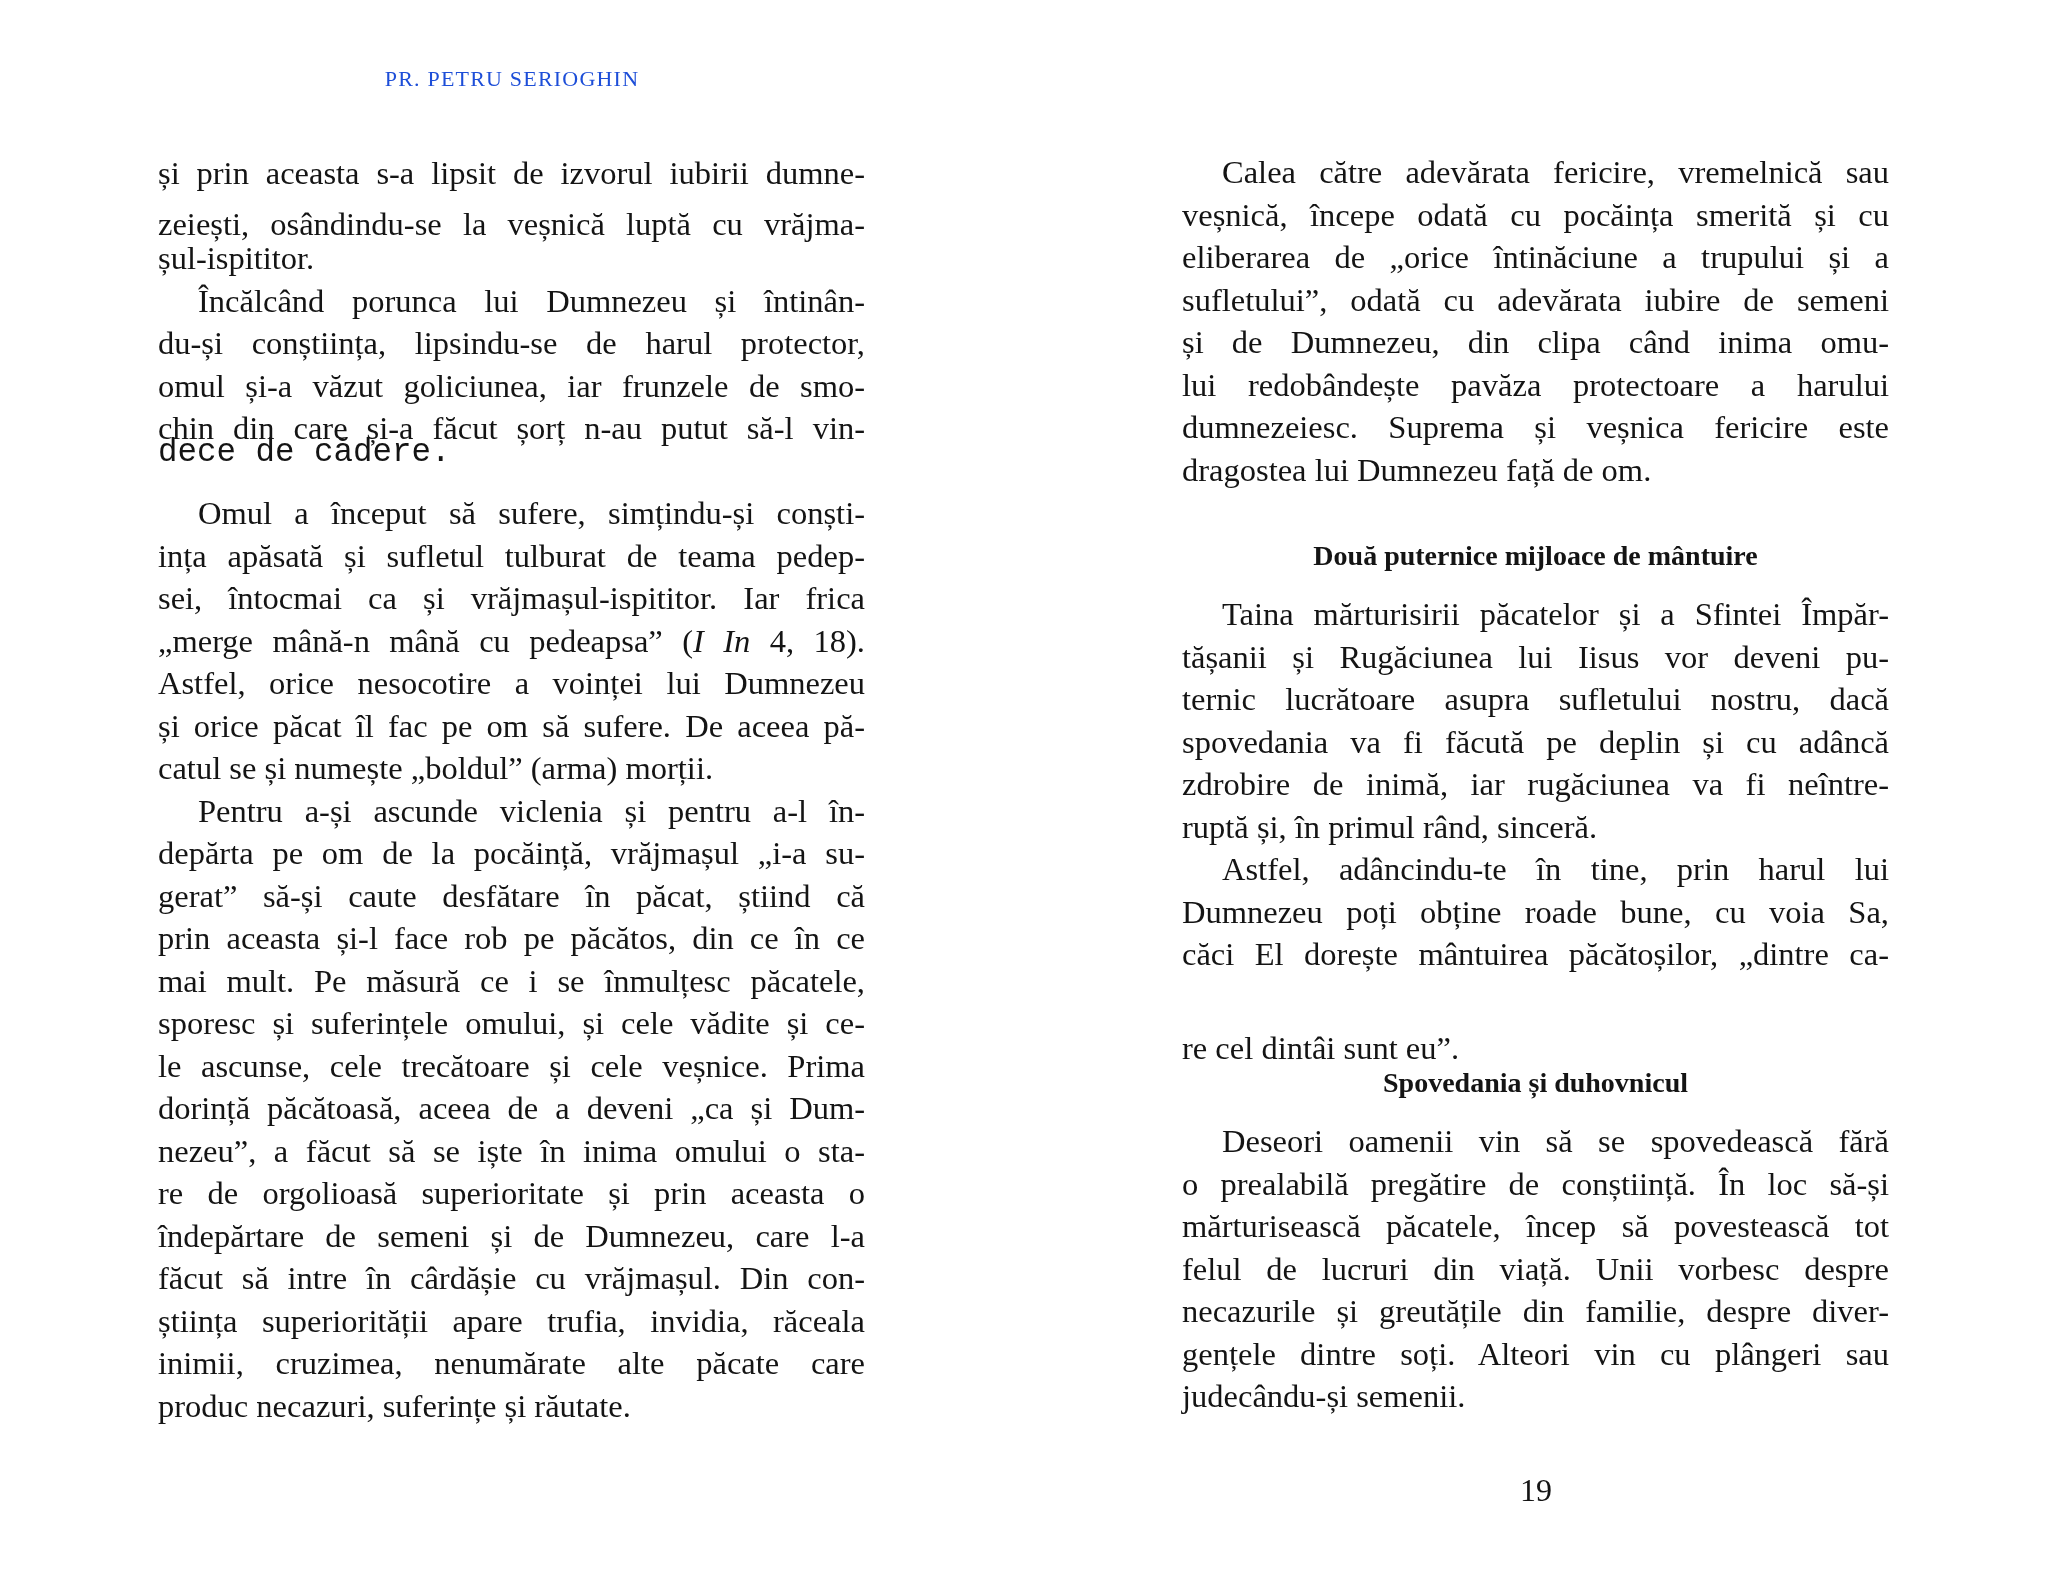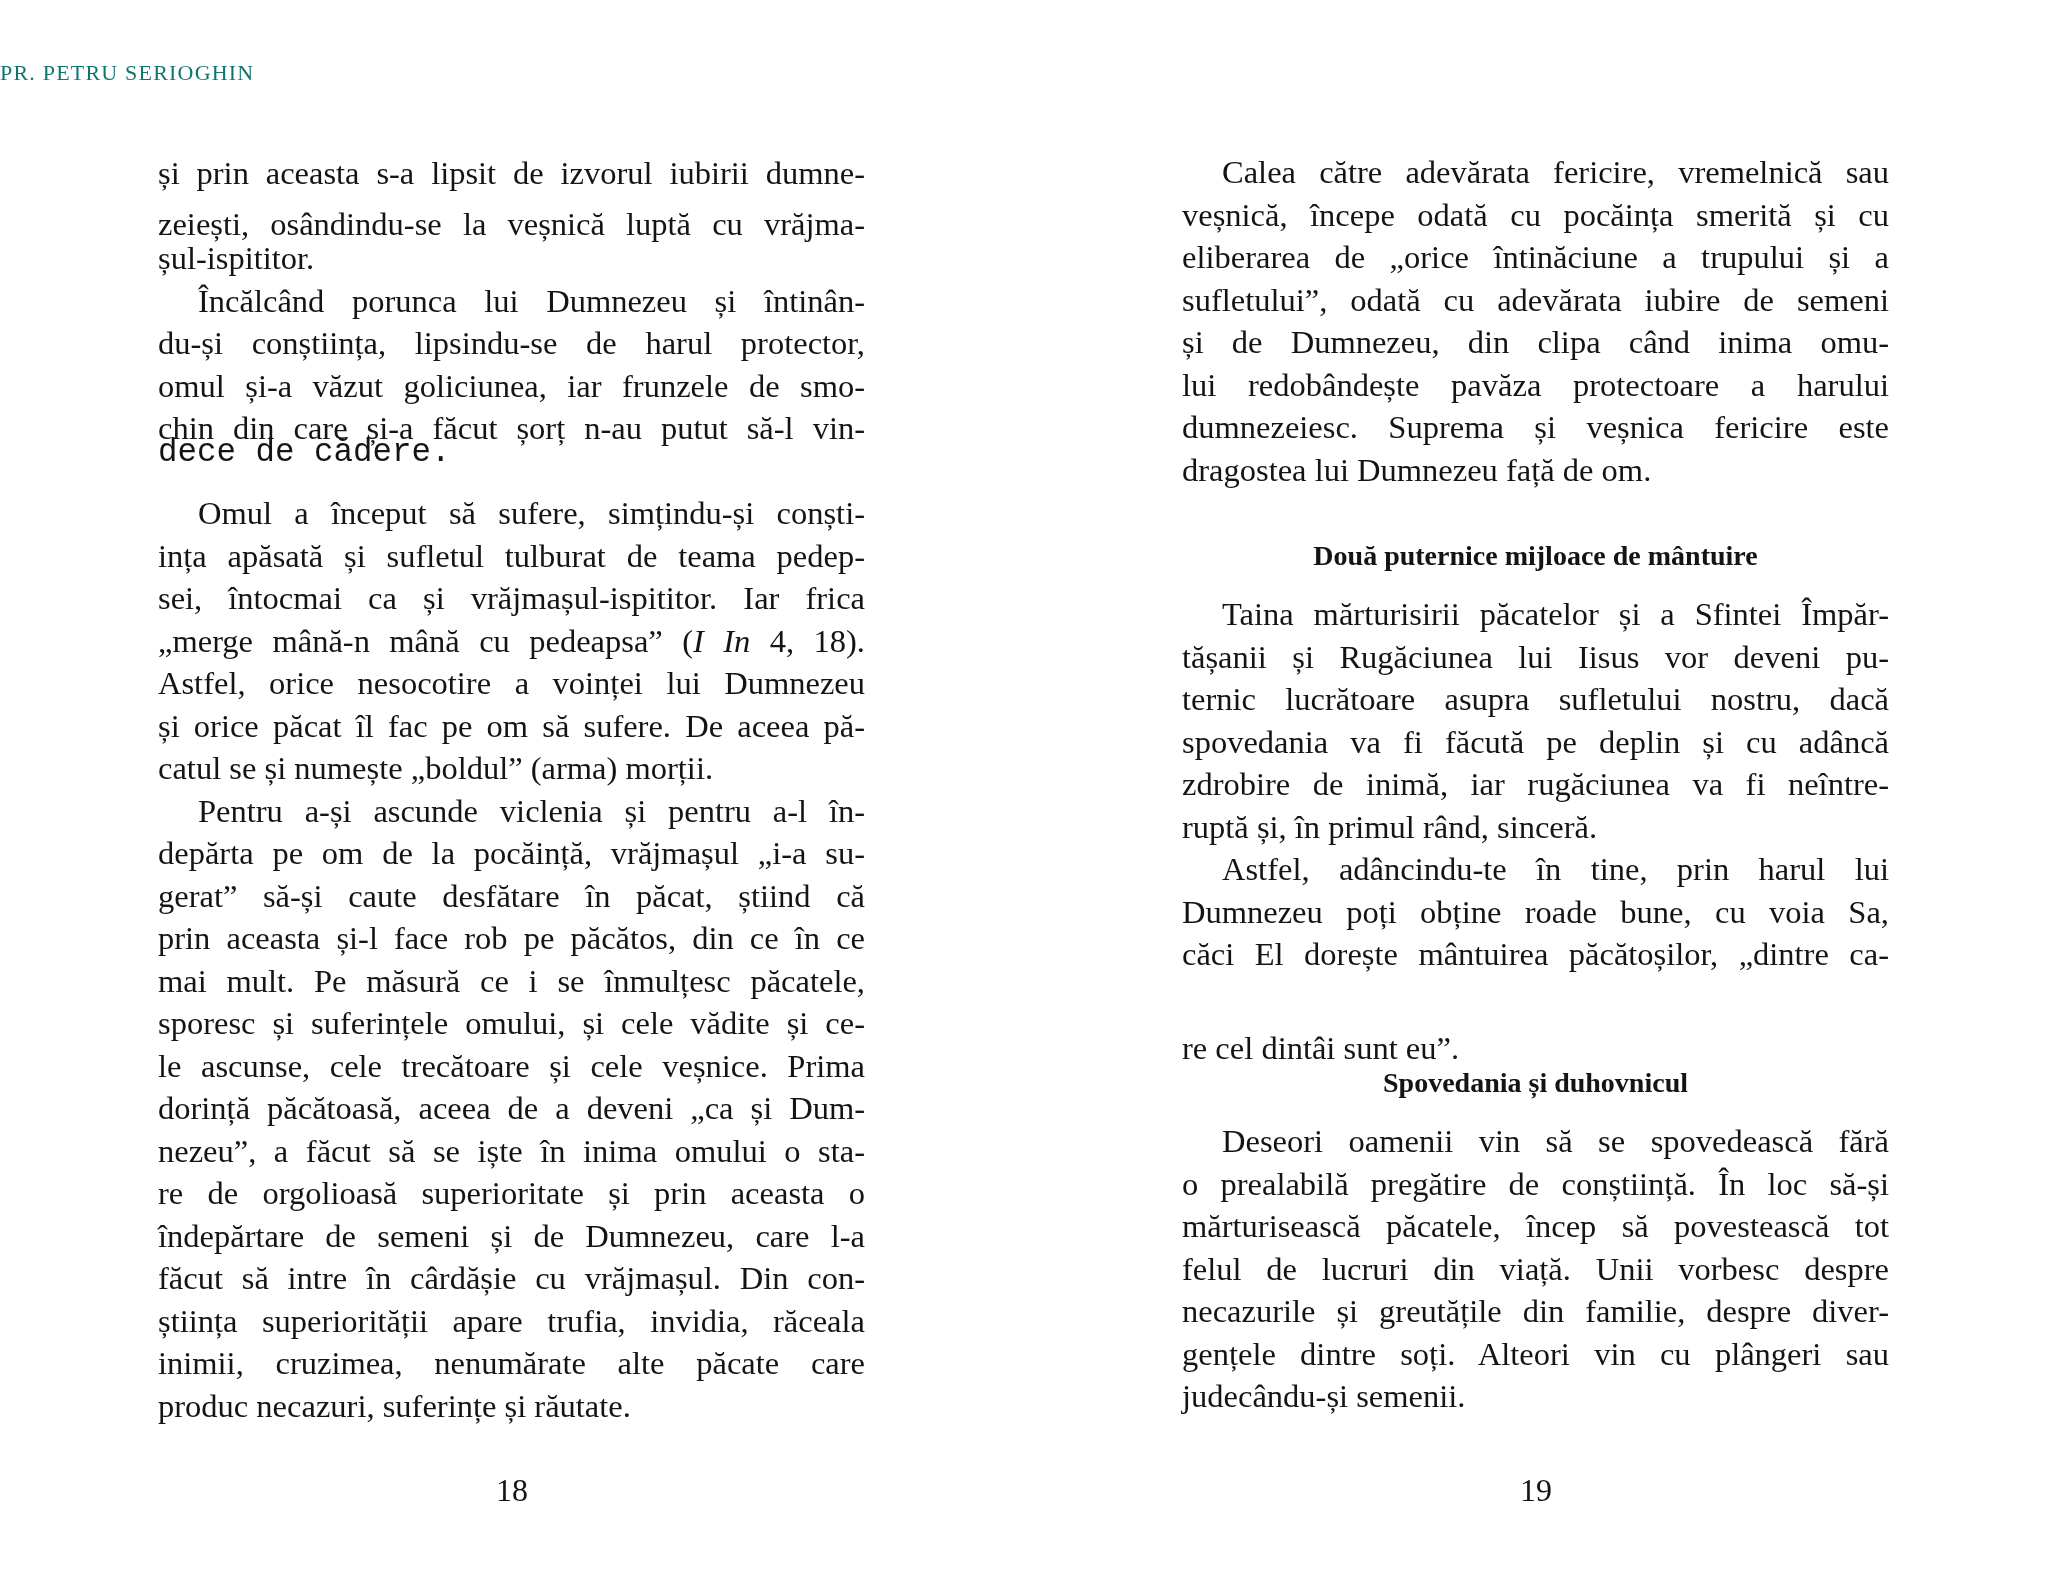--- a/index.html
+++ b/index.html
@@ -1,22 +1,22 @@
 <!DOCTYPE html>
 <html><head>
 <meta charset="utf-8">
 <style>
   html, body { margin: 0; padding: 0; background: #ffffff; }
   body { width: 2048px; height: 1575px; position: relative; overflow: hidden;
          font-family: "Liberation Serif", "DejaVu Serif", serif; color: #141414; }
   .page { position: absolute; top: 0; width: 1024px; height: 1575px; }
   .page.left { left: 0; }
   .page.right { left: 1024px; }
-  .running-head { position: absolute; top: 60px; left: 0; width: 1024px; 
-                  font-size: 22px; letter-spacing: 1.2px; color: #0f766e; }
+  .running-head { position: absolute; top: 66px; left: 0; width: 1024px; text-align: center;
+                  font-size: 22px; letter-spacing: 1.2px; color: #1d4ed8; }
   .col { position: absolute; width: 707px; }
   .page.left .col { left: 158px; }
   .page.right .col { left: 158px; }
   .line { position: absolute; left: 0; width: 707px; height: 40px; font-size: 32.5px;
           line-height: 40px; white-space: nowrap; text-align: justify; text-align-last: justify;
           box-sizing: border-box; }
   .line.last { text-align-last: left; }
   .line.indent { padding-left: 40px; }
   .heading { position: absolute; left: 0; width: 707px; text-align: center; font-weight: bold;
              font-size: 28px; line-height: 40px; white-space: nowrap; }
@@ -53,21 +53,20 @@
       <div class="line" style="top: 1045.5px;">le ascunse, cele trecătoare și cele veșnice. Prima</div>
       <div class="line" style="top: 1088px;">dorință păcătoasă, aceea de a deveni „ca și Dum-</div>
       <div class="line" style="top: 1130.5px;">nezeu”, a făcut să se iște în inima omului o sta-</div>
       <div class="line" style="top: 1173px;">re de orgolioasă superioritate și prin aceasta o</div>
       <div class="line" style="top: 1215.5px;">îndepărtare de semeni și de Dumnezeu, care l-a</div>
       <div class="line" style="top: 1258px;">făcut să intre în cârdășie cu vrăjmașul. Din con-</div>
       <div class="line" style="top: 1300.5px;">știința superiorității apare trufia, invidia, răceala</div>
       <div class="line" style="top: 1343px;">inimii, cruzimea, nenumărate alte păcate care</div>
       <div class="line last" style="top: 1385.5px;">produc necazuri, suferințe și răutate.</div>
     </div>
-  <div class="folio">18</div>
 </div>
 
 <div class="page right">
   <div class="col" id="right-col">
       <div class="line indent" style="top: 152px;">Calea către adevărata fericire, vremelnică sau</div>
       <div class="line" style="top: 194.5px;">veșnică, începe odată cu pocăința smerită și cu</div>
       <div class="line" style="top: 237px;">eliberarea de „orice întinăciune a trupului și a</div>
       <div class="line" style="top: 279.5px;">sufletului”, odată cu adevărata iubire de semeni</div>
       <div class="line" style="top: 322px;">și de Dumnezeu, din clipa când inima omu-</div>
       <div class="line" style="top: 364.5px;">lui redobândește pavăza protectoare a harului</div>

